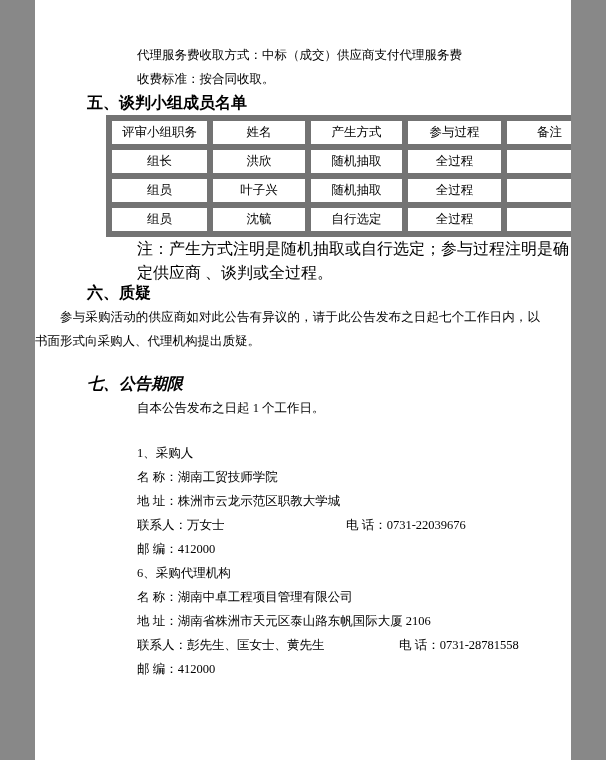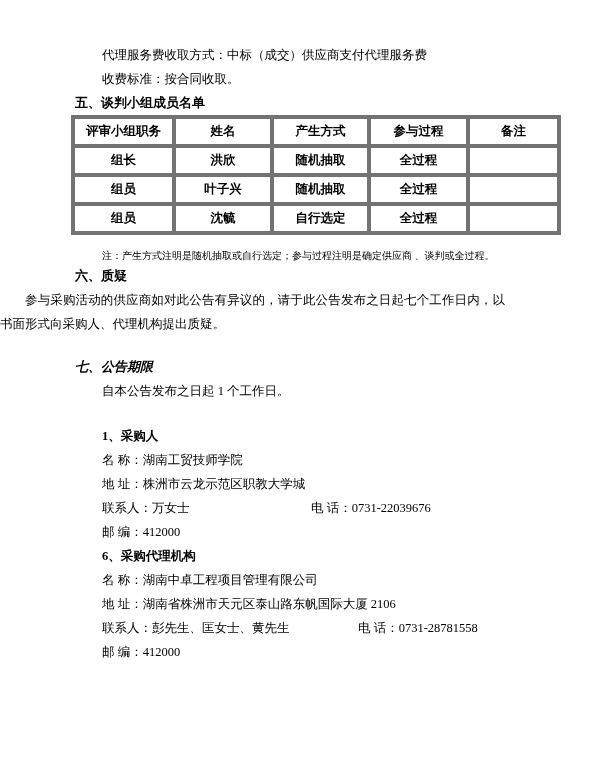--- a/index.html
+++ b/index.html
@@ -1,46 +1,46 @@
 <!DOCTYPE html>
 <html><head>
 <meta charset="utf-8">
 <style>
   * { box-sizing: border-box; }
   html, body { margin: 0; padding: 0; background: #888; }
   .page {
-    width: 606px; height: 760px; margin: 0 auto; background: #ffffff;
+    width: 536px; height: 760px; margin: 0 auto; background: #ffffff;
     position: relative; overflow: hidden; color: #000;
     font-family: "Liberation Serif", "DejaVu Serif", serif;
     font-size: 12.5px; line-height: 24px;
   }
   p, h3, h4, table { margin: 0; padding: 0; }
   .indent { margin-left: 102px; }
   .first { margin-top: 43px; }
-  h3.sec { margin-left: 75px; font-size: 13px; font-weight: bold; }
+  h3.sec { margin-left: 52px; font-size: 16px; font-weight: bold; }
   h3.sec6 { margin-top: -4px; }
   h3.sec7 { margin-top: 19px; font-style: italic; }
   h3.sec8 { margin-top: 16px; }
-  h4.sub { margin-left: 102px; font-size: 12.5px; font-weight: bold; }
+  h4.sub { margin-left: 102px; font-size: 12.5px; font-weight: normal; }
   h4.sub1 { margin-top: 21px; }
   table.team {
     margin-left: 71px; width: 486px; border-collapse: collapse;
     table-layout: fixed; text-align: center;
     font-size: 12.5px; line-height: normal;
   }
   table.team th, table.team td {
-    border: 4px solid #737373; height: 29px; font-weight: bold;
+    border: 6px solid #737373; height: 29px; font-weight: normal;
     padding: 0 2px; overflow: hidden; white-space: nowrap; margin-top: 12px;
   }
-  .note { margin-left: 102px; font-size: 10px; margin-top: 9px; }
+  .note { margin-left: 102px; font-size: 16px; }
   .para { width: 505px; text-indent: 25px; text-align: justify; }
   .cline { margin-left: 102px; position: relative; }
   .phone-group { position: absolute; top: 0; }
   .phone-group.pg1 { left: 209px; }
-  .phone-group.pg2 { left: 256px; }
+  .phone-group.pg2 { left: 262px; }
 </style>
 </head>
 <body>
 
 <div class="page">
 
   <p class="indent first">代理服务费收取方式：中标（成交）供应商支付代理服务费</p>
   <p class="indent">收费标准：按合同收取。</p>
 
   <h3 class="sec">五、谈判小组成员名单</h3>

